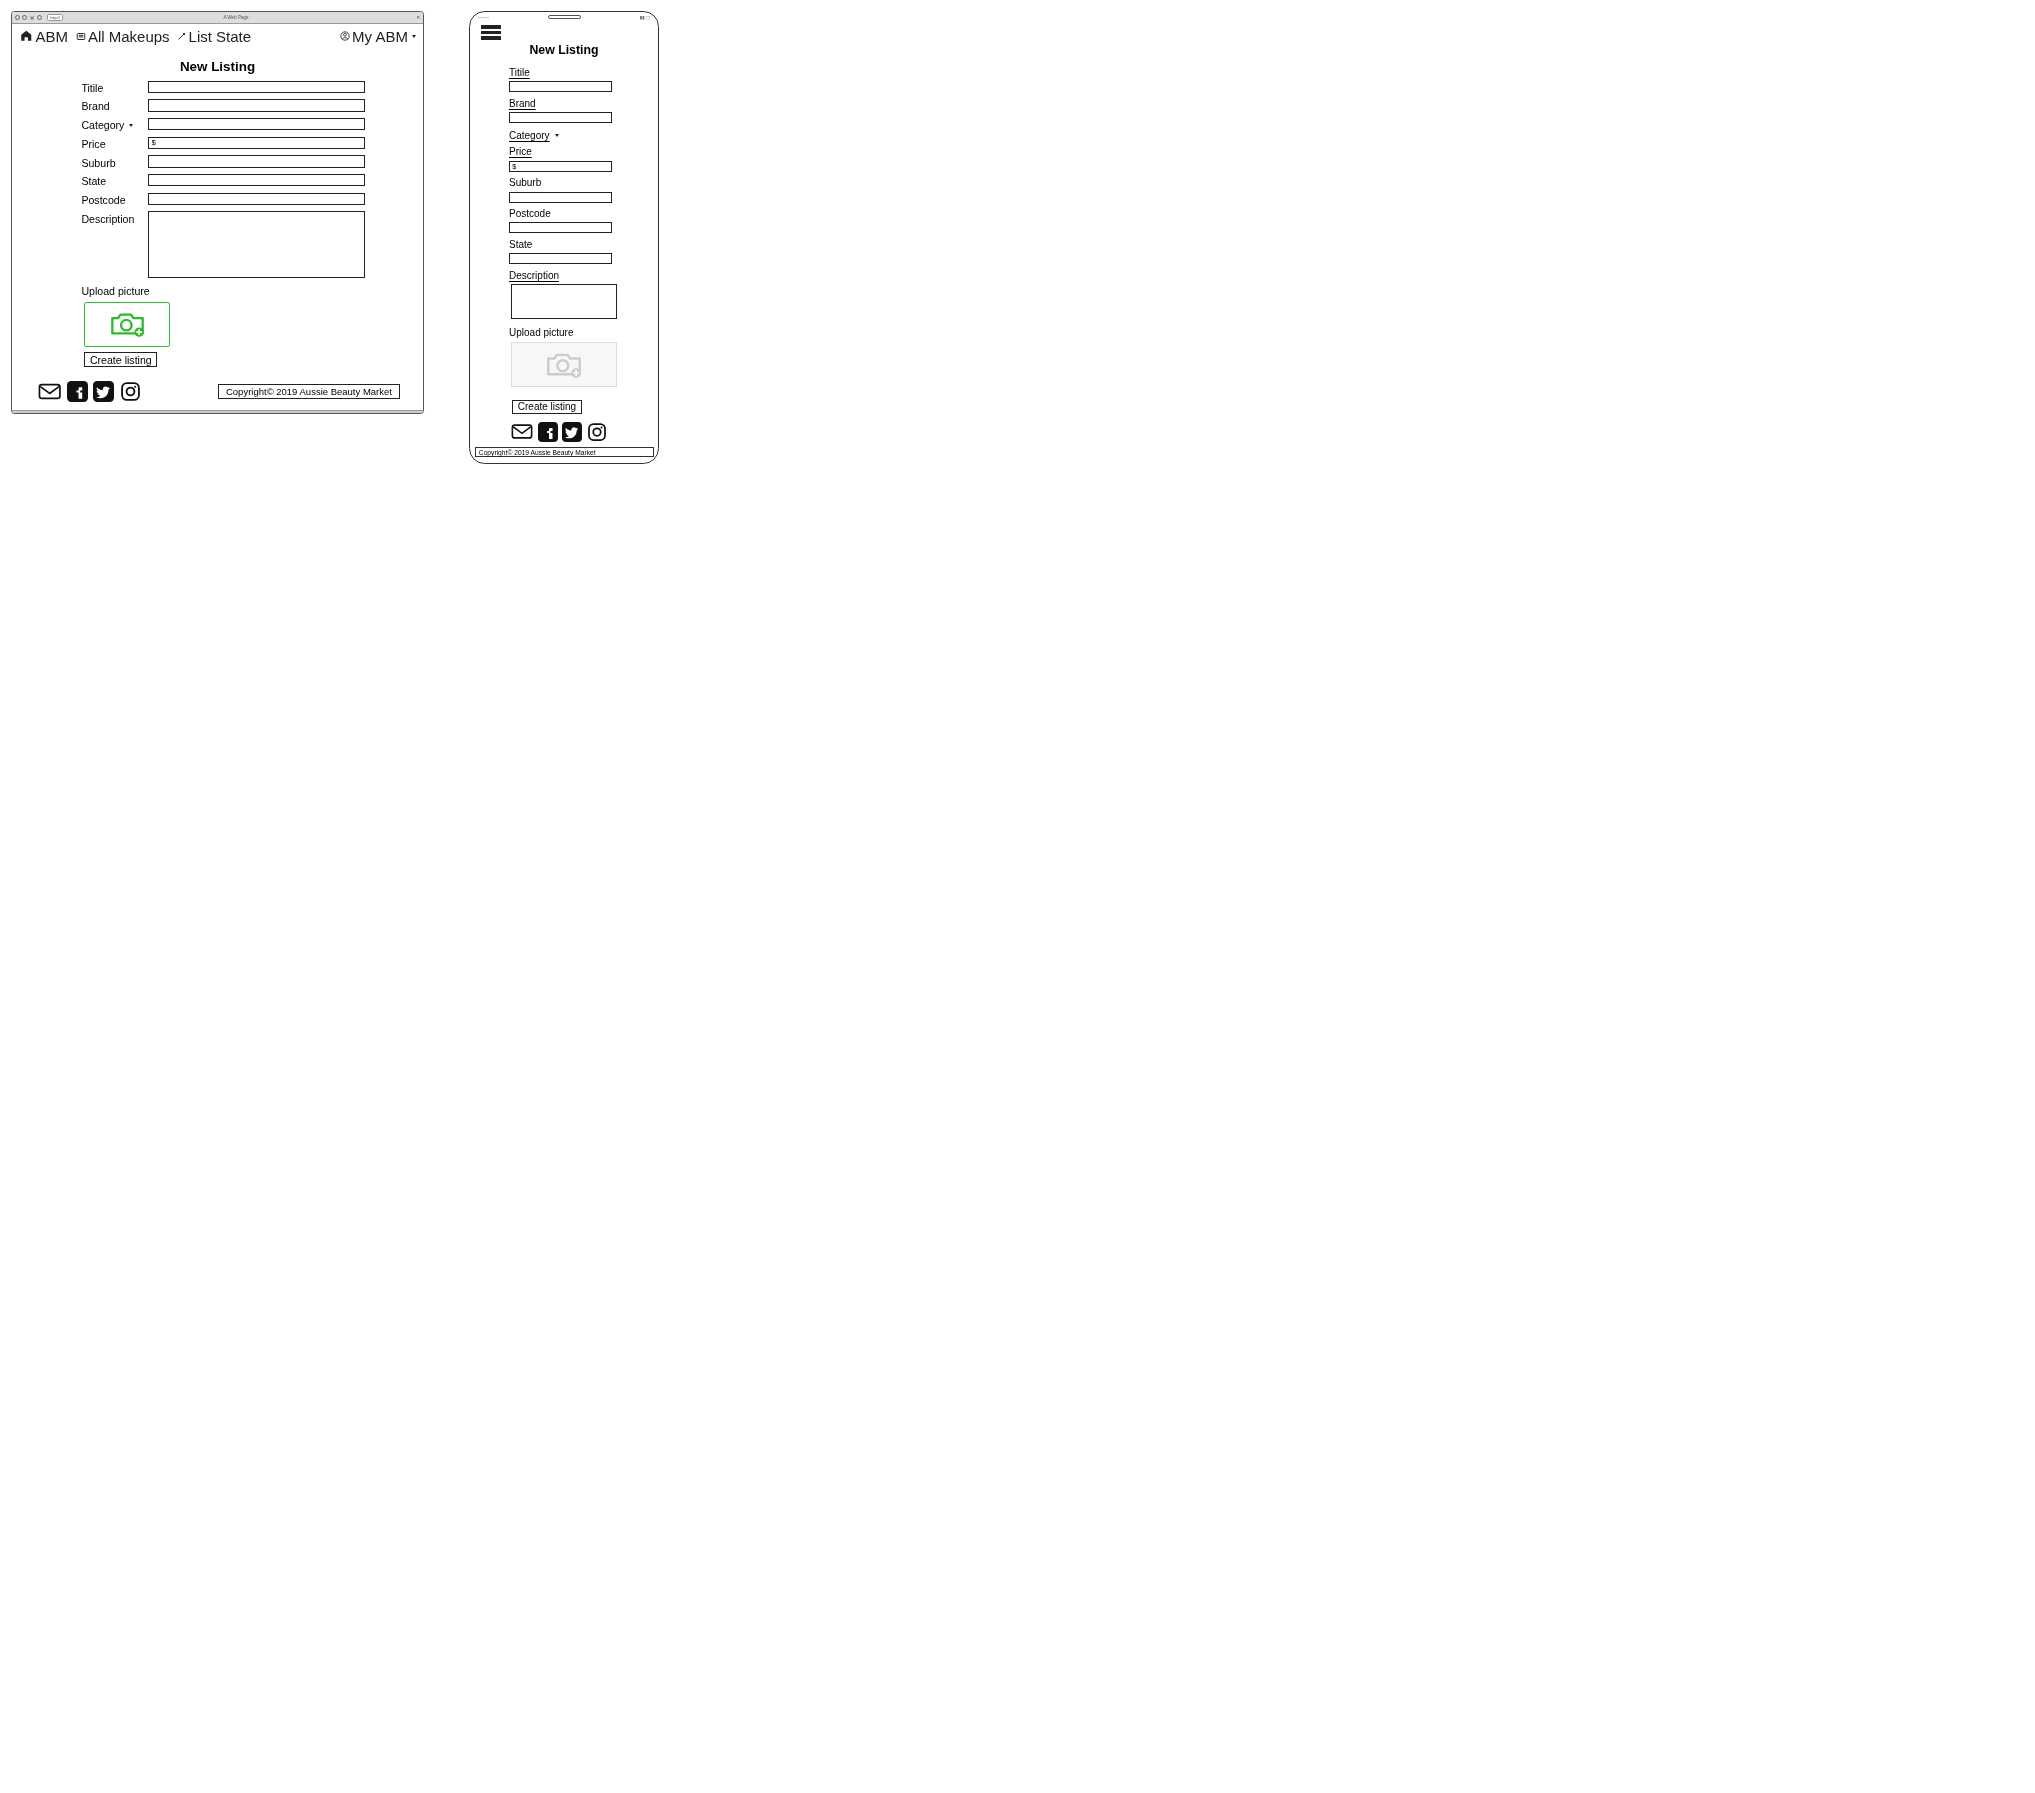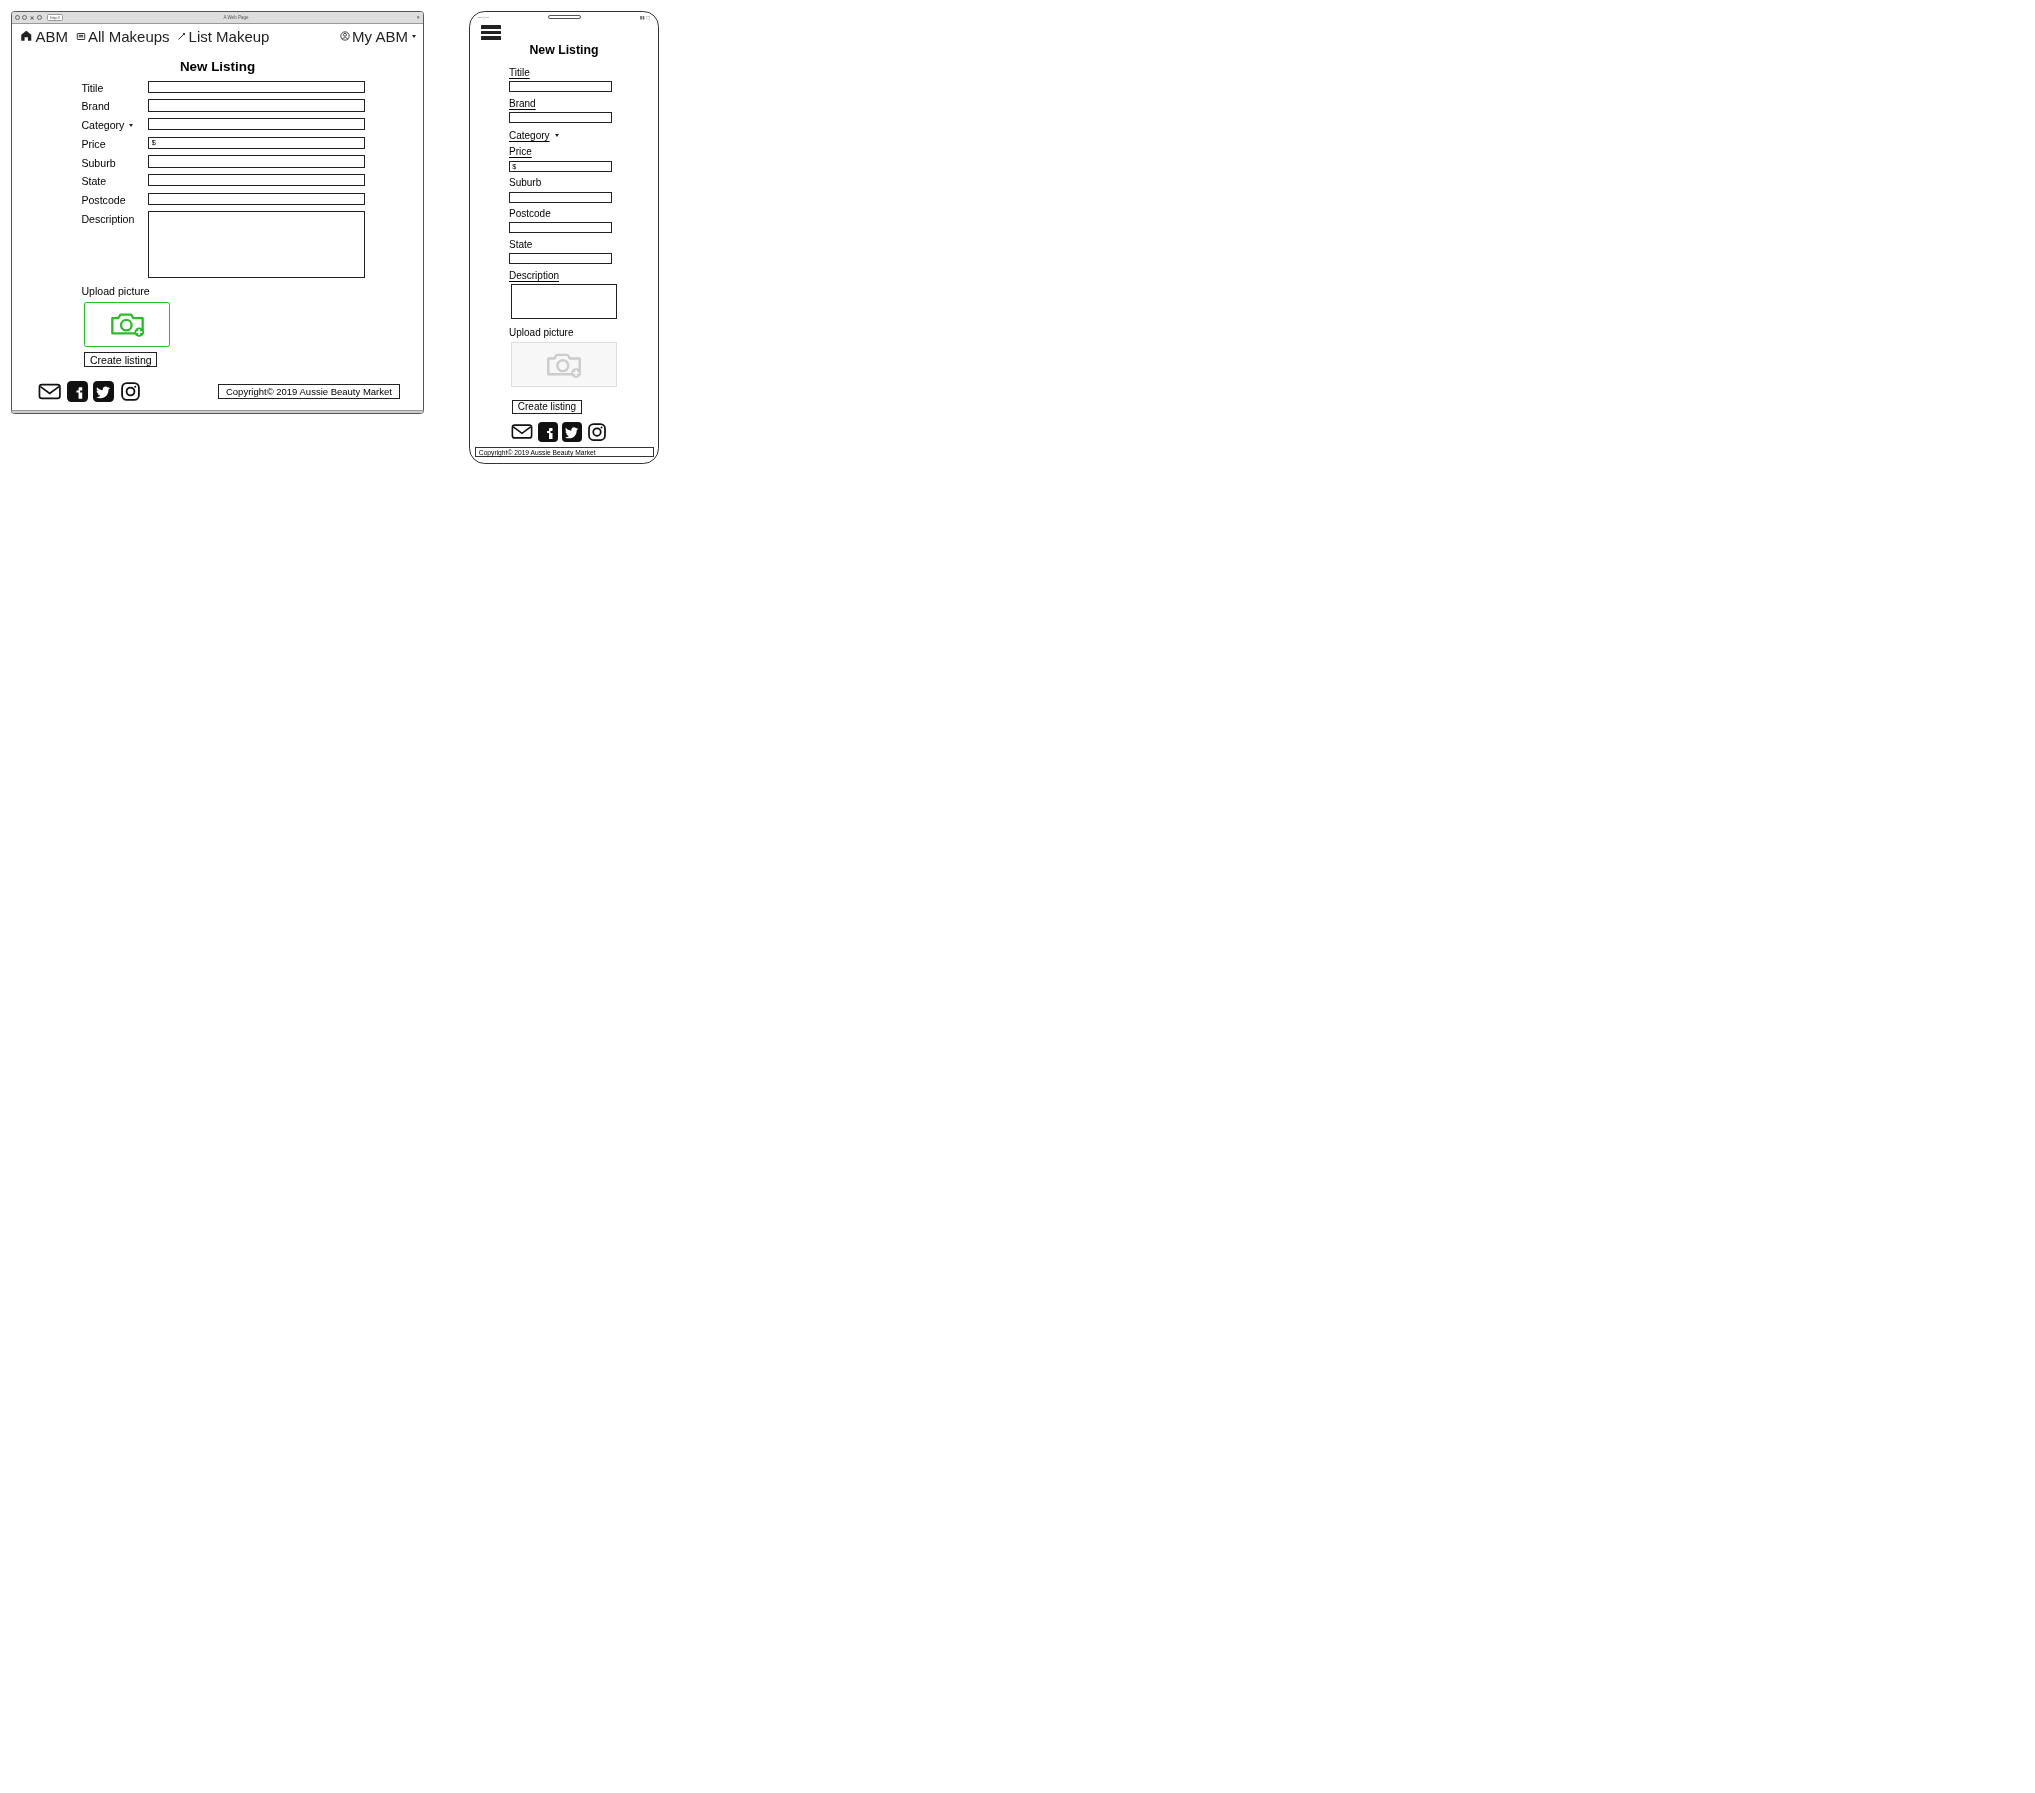--- a/index.html
+++ b/index.html
@@ -309,21 +309,21 @@
           <rect x="2" y="4" width="20" height="16" rx="2"></rect>
           <line x1="6" y1="9" x2="18" y2="9"></line>
           <line x1="6" y1="13" x2="18" y2="13"></line>
         </svg>
       <span>All Makeups</span>
     </div>
     <div class="nav-item">
       <svg width="9" height="9" viewBox="0 0 24 24" fill="none" stroke="#222" stroke-width="2.5">
           <path d="M4 20 20 4M16 4h4v4"></path>
         </svg>
-      <span>List Makeup</span>
+      <span>List State</span>
     </div>
     <div class="nav-spacer"></div>
     <div class="nav-item">
       <svg width="10" height="10" viewBox="0 0 24 24" fill="none" stroke="#222" stroke-width="2">
           <circle cx="12" cy="12" r="10"></circle>
           <circle cx="12" cy="9" r="3.5"></circle>
           <path d="M5 20c1.5-3 5-4 7-4s5.5 1 7 4"></path>
         </svg>
       <span>My ABM</span>
       <span class="caret-down"></span>

